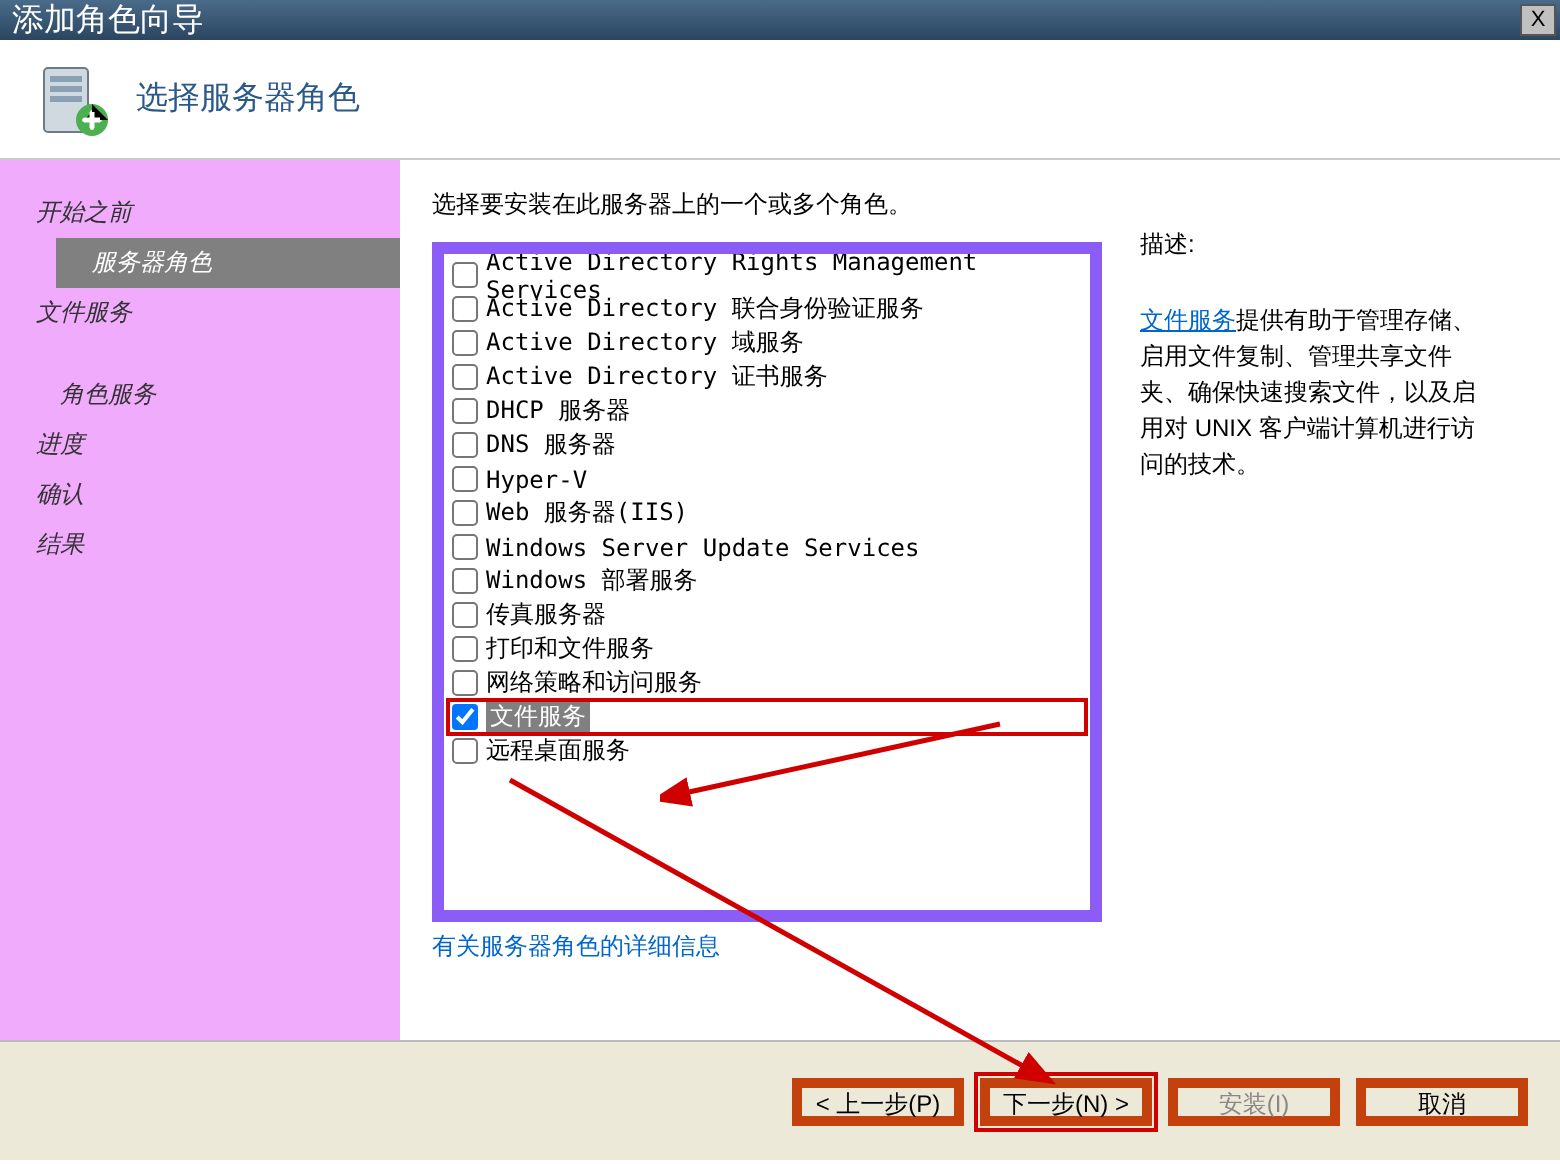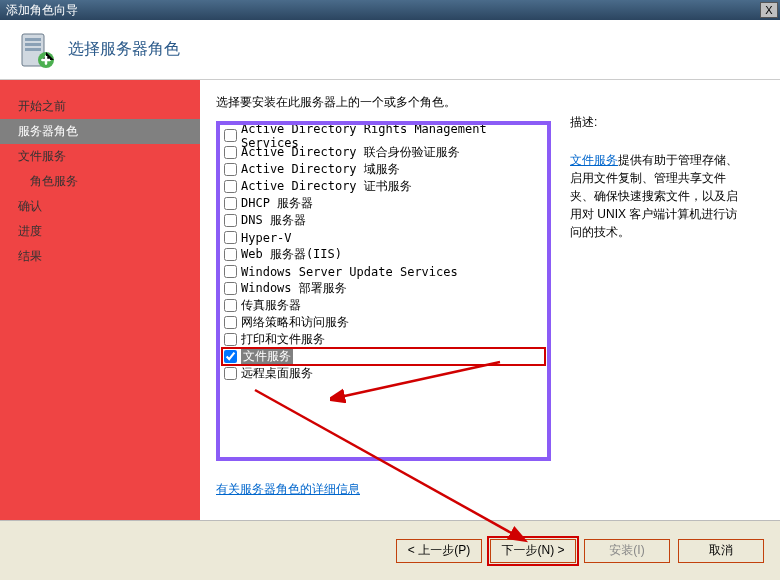--- a/index.html
+++ b/index.html
@@ -1,43 +1,43 @@
 <!DOCTYPE html>
 <html><head>
 <meta charset="utf-8">
 <style>
 * { box-sizing: border-box; margin: 0; padding: 0; }
 body { font-family: "Microsoft YaHei", "SimSun", Tahoma, sans-serif; font-size: 12px; background: #fff; width: 780px; height: 582px; overflow: hidden; position: relative; }
 .titlebar { background: linear-gradient(#4a6b8a, #2b4560); color: #fff; height: 20px; display: flex; align-items: center; padding: 0 2px 0 6px; }
-.titlebar .title-text { flex: 1; font-size: 12px; }
+.titlebar .title-text { flex: 1; font-size: 16px; }
 .titlebar .close-btn { width: 18px; height: 16px; background: #c0c0c0; border: 1px solid #555; color: #000; font-size: 11px; line-height: 14px; text-align: center; cursor: pointer; font-family: Arial; }
 .header { height: 60px; background: #fff; display: flex; align-items: center; padding: 0 16px; border-bottom: 1px solid #ccc; }
 .header-icon { width: 40px; height: 40px; margin-right: 12px; position: relative; }
 .header-icon svg { width: 100%; height: 100%; }
 .header-title { font-size: 16px; color: #2b5a8a; font-weight: normal; }
 .content { display: flex; height: 440px; }
-.sidebar { width: 200px; background: #ef4444; padding: 14px 0; }
+.sidebar { width: 200px; background: #f0abfc; padding: 14px 0; font-style: italic; }
 .sidebar-item { padding: 4px 18px; cursor: pointer; color: #333; }
-.sidebar-item.active { background: #808080; color: #fff; }
-.sidebar-item.indent { padding-left: 30px; }
+.sidebar-item.active { background: #808080; color: #fff; margin-left: 28px; }
+.sidebar-item.indent { padding-left: 30px; margin-top: 16px; }
 .main { flex: 1; padding: 14px 0 0 16px; position: relative; }
 .instruction { margin-bottom: 10px; }
 .roles-label { margin-bottom: 4px; }
-.roles-box { width: 335px; height: 340px; border: 4px solid #8b5cf6; background: #fff; overflow: hidden; padding: 2px; }
+.roles-box { width: 335px; height: 340px; border: 6px solid #8b5cf6; background: #fff; overflow: hidden; padding: 2px; }
 .role-item { display: flex; align-items: center; height: 17px; padding-left: 2px; font-family: "SimSun", monospace; }
 .role-item input { margin-right: 4px; width: 13px; height: 13px; }
 .role-item.highlight { outline: 2px solid #d00000; outline-offset: -1px; }
 .role-item.highlight span { background: #808080; color: #fff; padding: 0 2px; }
-.more-link { color: #0066cc; text-decoration: underline; cursor: pointer; margin-top: 20px; display: inline-block; }
+.more-link { color: #0066cc; cursor: pointer; margin-top: 4px; display: inline-block; }
 .desc-panel { position: absolute; left: 370px; top: 34px; width: 175px; }
 .desc-title { margin-bottom: 20px; }
 .desc-text { line-height: 1.5; }
 .desc-text a { color: #0066cc; text-decoration: underline; cursor: pointer; }
 .footer { height: 60px; background: #ece9d8; border-top: 1px solid #bbb; display: flex; align-items: center; justify-content: flex-end; padding: 0 16px; gap: 8px; }
-.footer button { min-width: 86px; height: 24px; font-size: 12px; font-family: inherit; border: 1px solid #c2410c; background: #ece9d8; cursor: pointer; }
+.footer button { min-width: 86px; height: 24px; font-size: 12px; font-family: inherit; border: 5px solid #c2410c; background: #ece9d8; cursor: pointer; }
 .footer button:disabled { color: #888; cursor: default; }
 .footer button.highlight { outline: 2px solid #d00000; outline-offset: 1px; }
 .arrow1 { position: absolute; left: 330px; top: 352px; pointer-events: none; }
 .arrow2 { position: absolute; left: 245px; top: 380px; pointer-events: none; }
 </style>
 </head>
 <body>
 
 <div class="titlebar">
   <span class="title-text">添加角色向导</span>
@@ -59,22 +59,22 @@
   </div>
   <div class="header-title">选择服务器角色</div>
 </div>
 
 <div class="content">
   <div class="sidebar" id="sidebar">
       <div class="sidebar-item">开始之前</div>
       <div class="sidebar-item active">服务器角色</div>
       <div class="sidebar-item">文件服务</div>
       <div class="sidebar-item indent">角色服务</div>
+      <div class="sidebar-item">进度</div>
       <div class="sidebar-item">确认</div>
-      <div class="sidebar-item">进度</div>
       <div class="sidebar-item">结果</div>
     </div>
   <div class="main">
     <div class="instruction">选择要安装在此服务器上的一个或多个角色。</div>
     <div class="roles-box" id="roles-box">
         <div class="role-item">
           <input type="checkbox" style="">
           <span>Active Directory Rights Management Services</span>
         </div>
         <div class="role-item">
@@ -112,25 +112,25 @@
         <div class="role-item">
           <input type="checkbox" style="">
           <span>Windows 部署服务</span>
         </div>
         <div class="role-item">
           <input type="checkbox" style="">
           <span>传真服务器</span>
         </div>
         <div class="role-item">
           <input type="checkbox" style="">
-          <span>网络策略和访问服务</span>
+          <span>打印和文件服务</span>
         </div>
         <div class="role-item">
           <input type="checkbox" style="">
-          <span>打印和文件服务</span>
+          <span>网络策略和访问服务</span>
         </div>
         <div class="role-item highlight">
           <input type="checkbox" checked="" style="">
           <span>文件服务</span>
         </div>
         <div class="role-item">
           <input type="checkbox" style="">
           <span>远程桌面服务</span>
         </div>
       </div>

